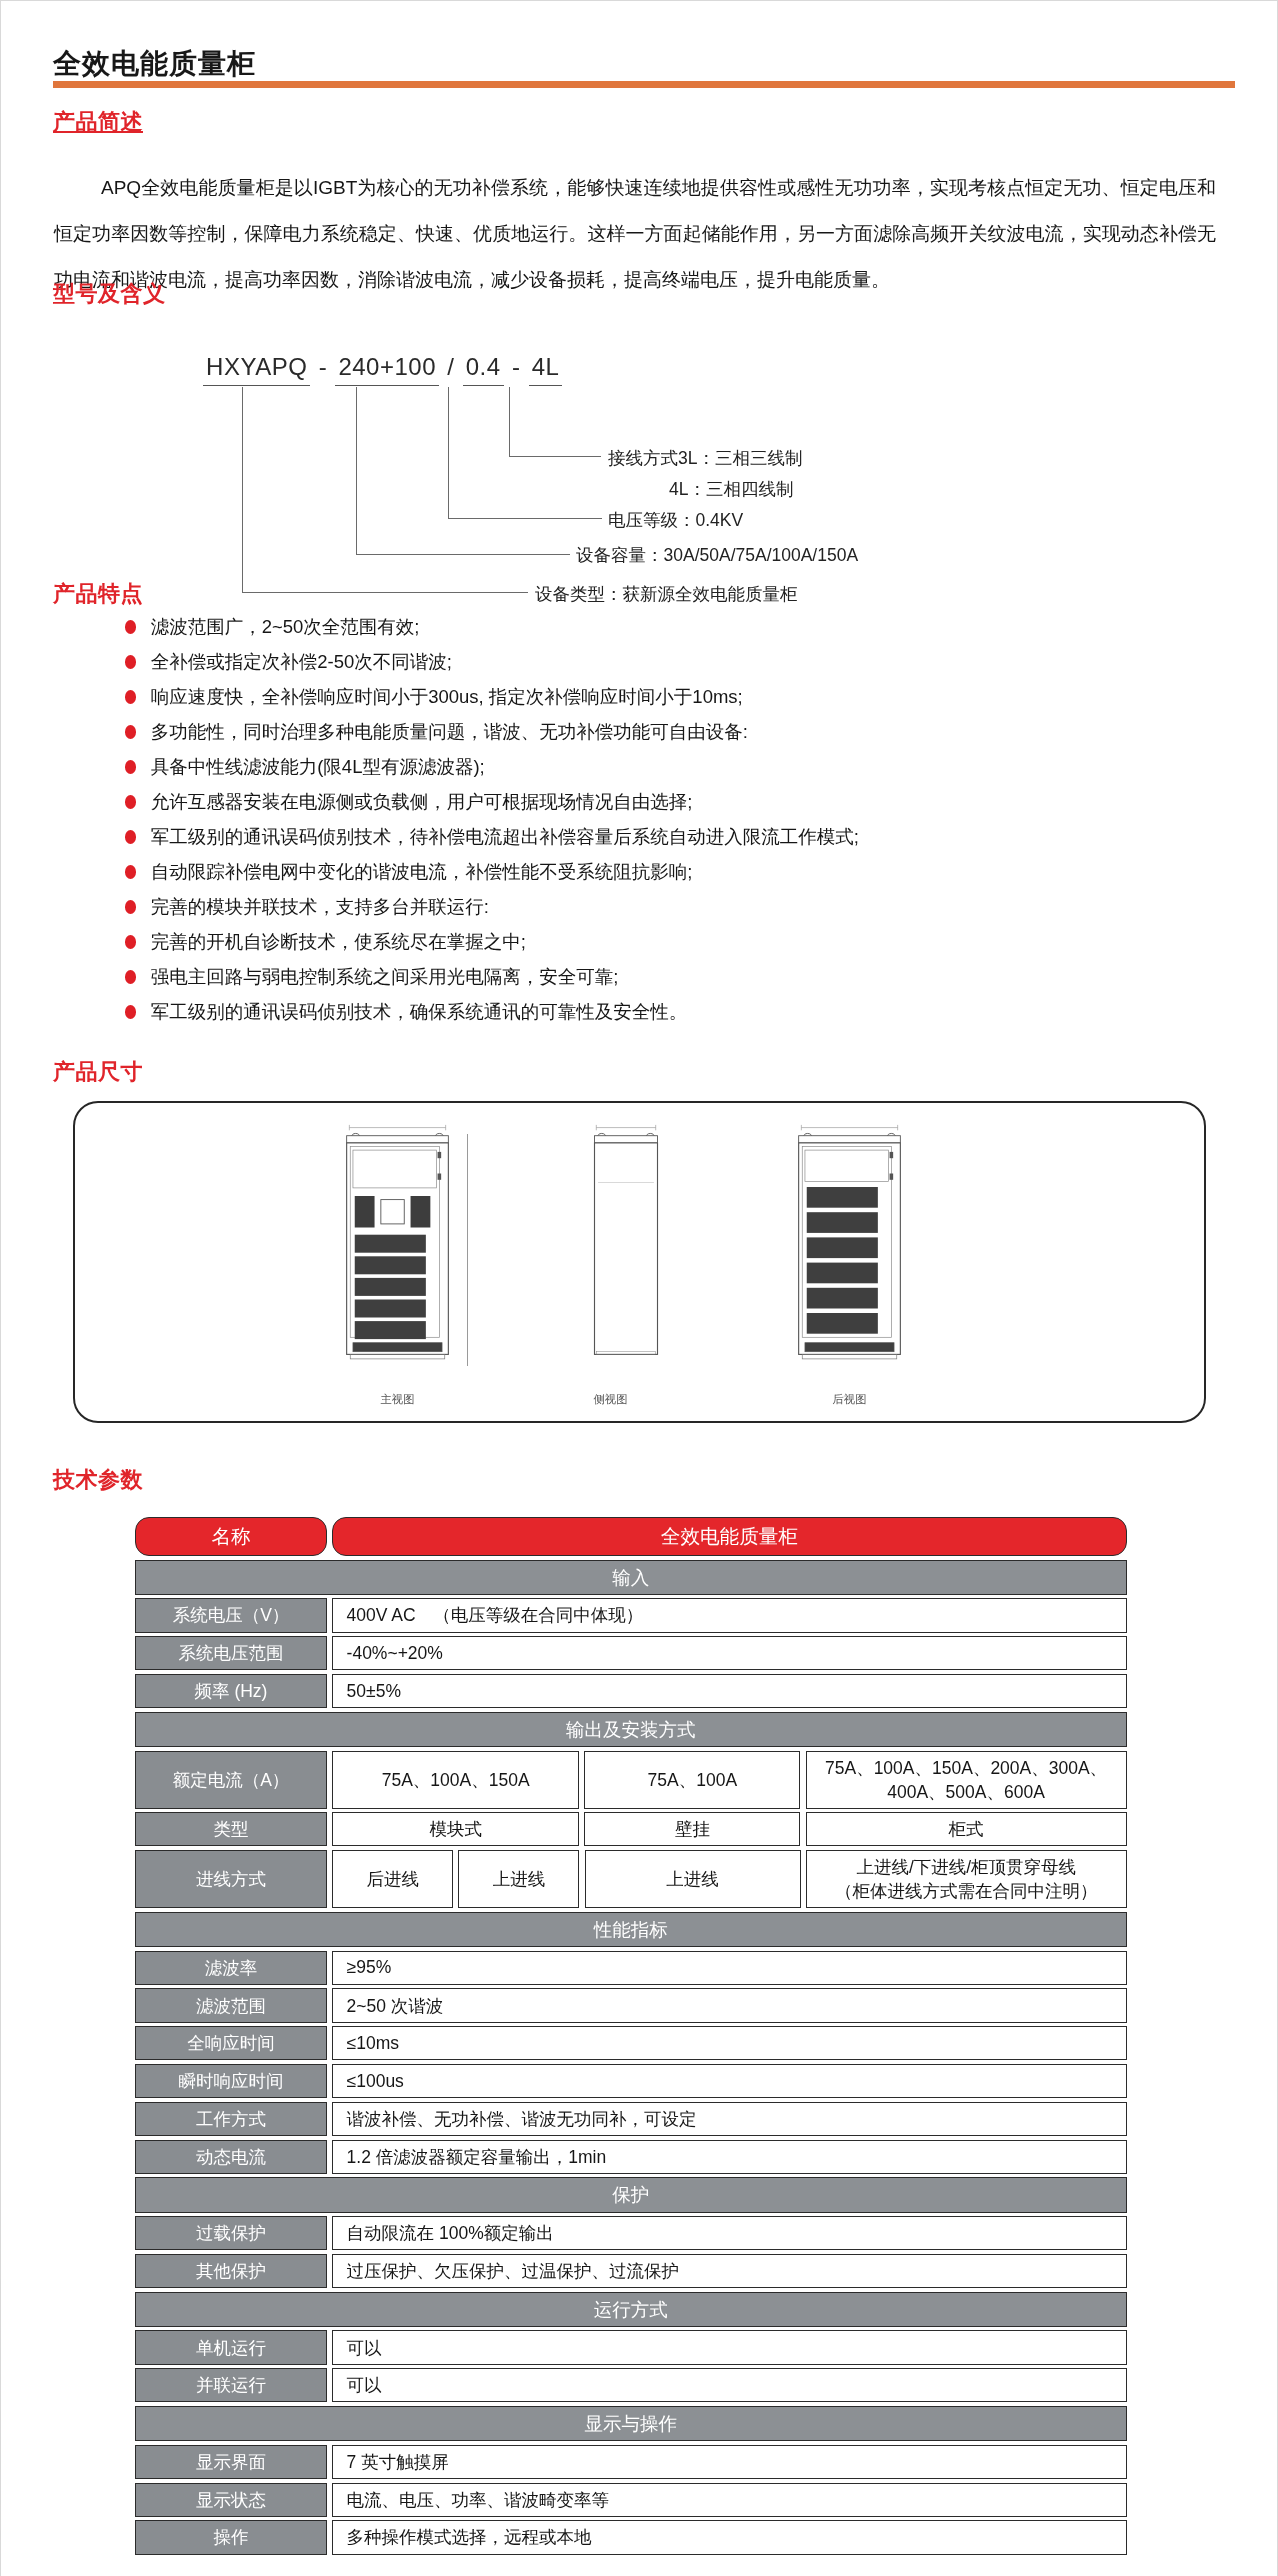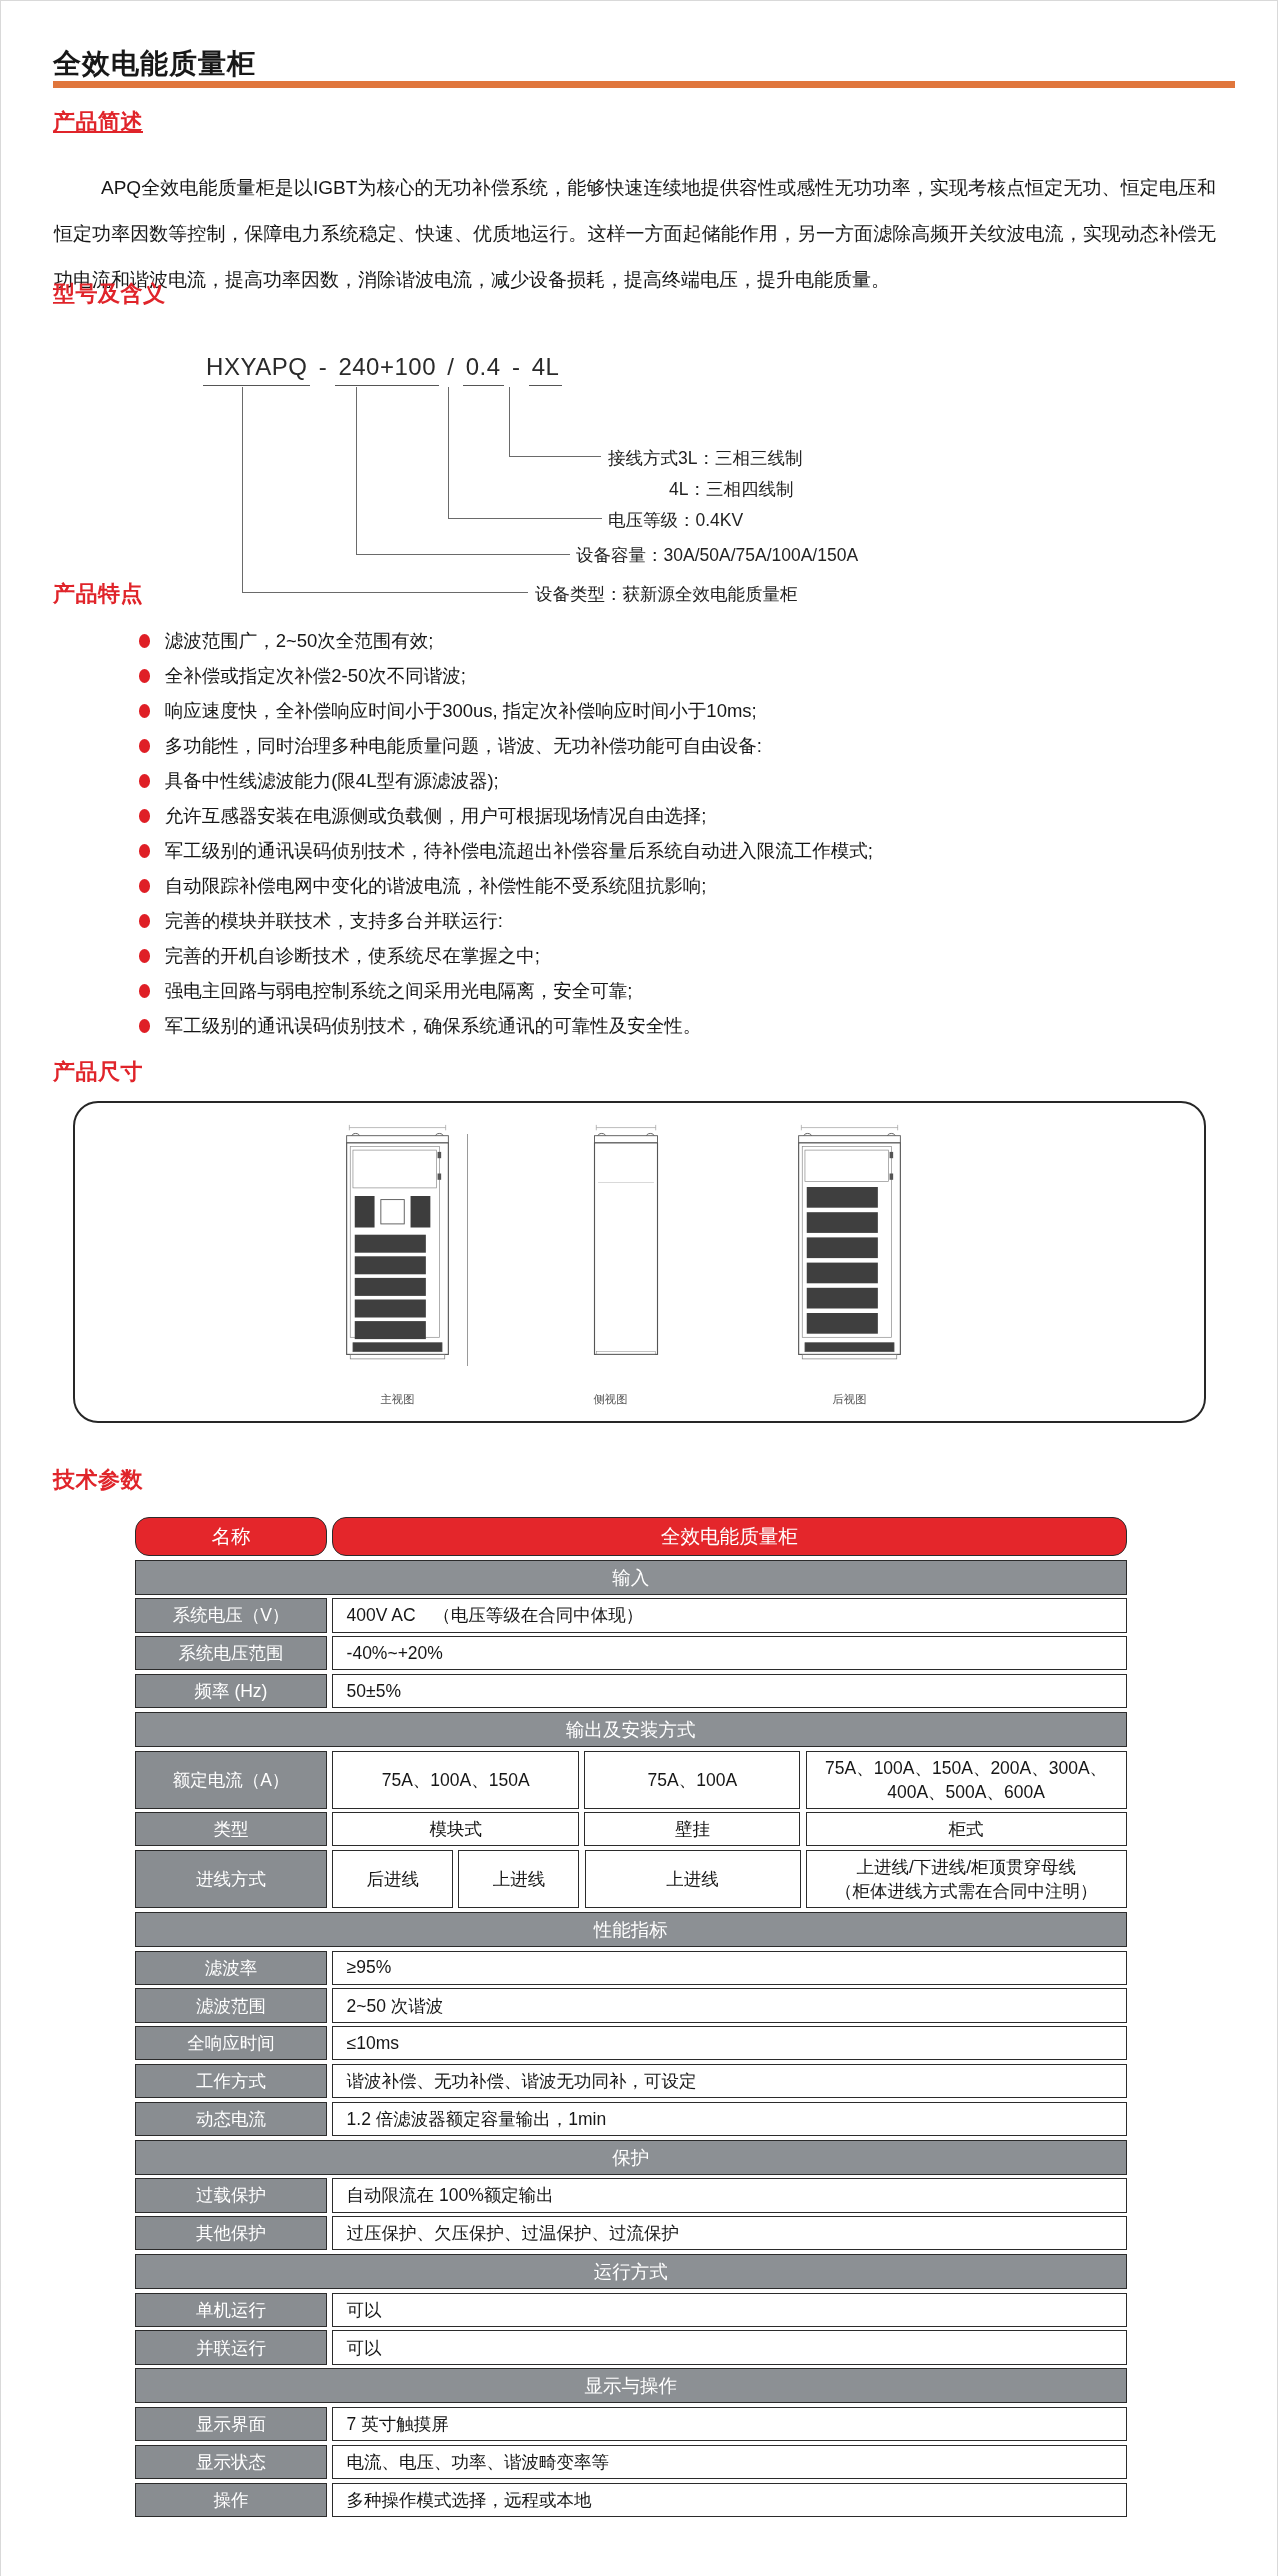--- a/index.html
+++ b/index.html
@@ -22,21 +22,21 @@
   .hline{position:absolute;height:1px;background:#6a6a6a;}
   #v1{left:189px;top:38px;height:206px;} #v2{left:303px;top:38px;height:167px;}
   #v3{left:395px;top:38px;height:132px;} #v4{left:456px;top:38px;height:70px;}
   #hl4{top:107px;left:456px;width:92px;} #hl3{top:169px;left:395px;width:154px;}
   #hl2{top:205px;left:303px;width:214px;} #hl1{top:243px;left:189px;width:286px;}
   .dlabel{position:absolute;font-size:17.5px;color:#222;white-space:nowrap;}
   #ml-0{left:555px;top:97px;} #ml-1{left:616px;top:128px;} #ml-2{left:555px;top:159px;}
   #ml-3{left:523px;top:194px;} #ml-4{left:482px;top:233px;}
 
   
-  ul.dotlist{position:absolute;left:124px;margin:14px;padding:0;list-style:none;}
+  ul.dotlist{position:absolute;left:124px;margin:0;padding:0;list-style:none;}
   #features-list{top:608px;}
   ul.dotlist li{display:flex;align-items:center;min-height:35px;font-size:18.5px;color:#161616;white-space:nowrap;}
   .dot{width:11.3px;height:14px;border-radius:50%;background:#DF1F26;margin-right:14.4px;flex:0 0 auto;}
 
   
   .dimbox{position:absolute;left:72px;top:1100px;width:1133px;height:322px;border:2.1px solid #262626;border-radius:25px;box-sizing:border-box;background:#fff;}
   .cab{position:absolute;top:1123px;}
   #cab-front{left:340px;} #cab-side{left:589px;} #cab-rear{left:792px;}
   .vdim{position:absolute;left:466px;top:1133px;width:0.5px;height:232px;background:#9a9a9a;}
   .viewlabel{position:absolute;top:1391px;width:113px;text-align:center;font-size:11.3px;color:#555;}
@@ -255,20 +255,24 @@
       </div>
       <div class="trow row">
         <div class="cell label">滤波范围</div>
         <div class="cell val">2~50 次谐波</div>
       </div>
       <div class="trow row">
         <div class="cell label">全响应时间</div>
         <div class="cell val">≤10ms</div>
       </div>
       <div class="trow row">
+        <div class="cell label">瞬时响应时间</div>
+        <div class="cell val">≤100us</div>
+      </div>
+      <div class="trow row">
         <div class="cell label">工作方式</div>
         <div class="cell val">谐波补偿、无功补偿、谐波无功同补，可设定</div>
       </div>
       <div class="trow row">
         <div class="cell label">动态电流</div>
         <div class="cell val">1.2 倍滤波器额定容量输出，1min</div>
       </div>
       <div class="trow band">
         <div class="cell band">保护</div>
       </div>

